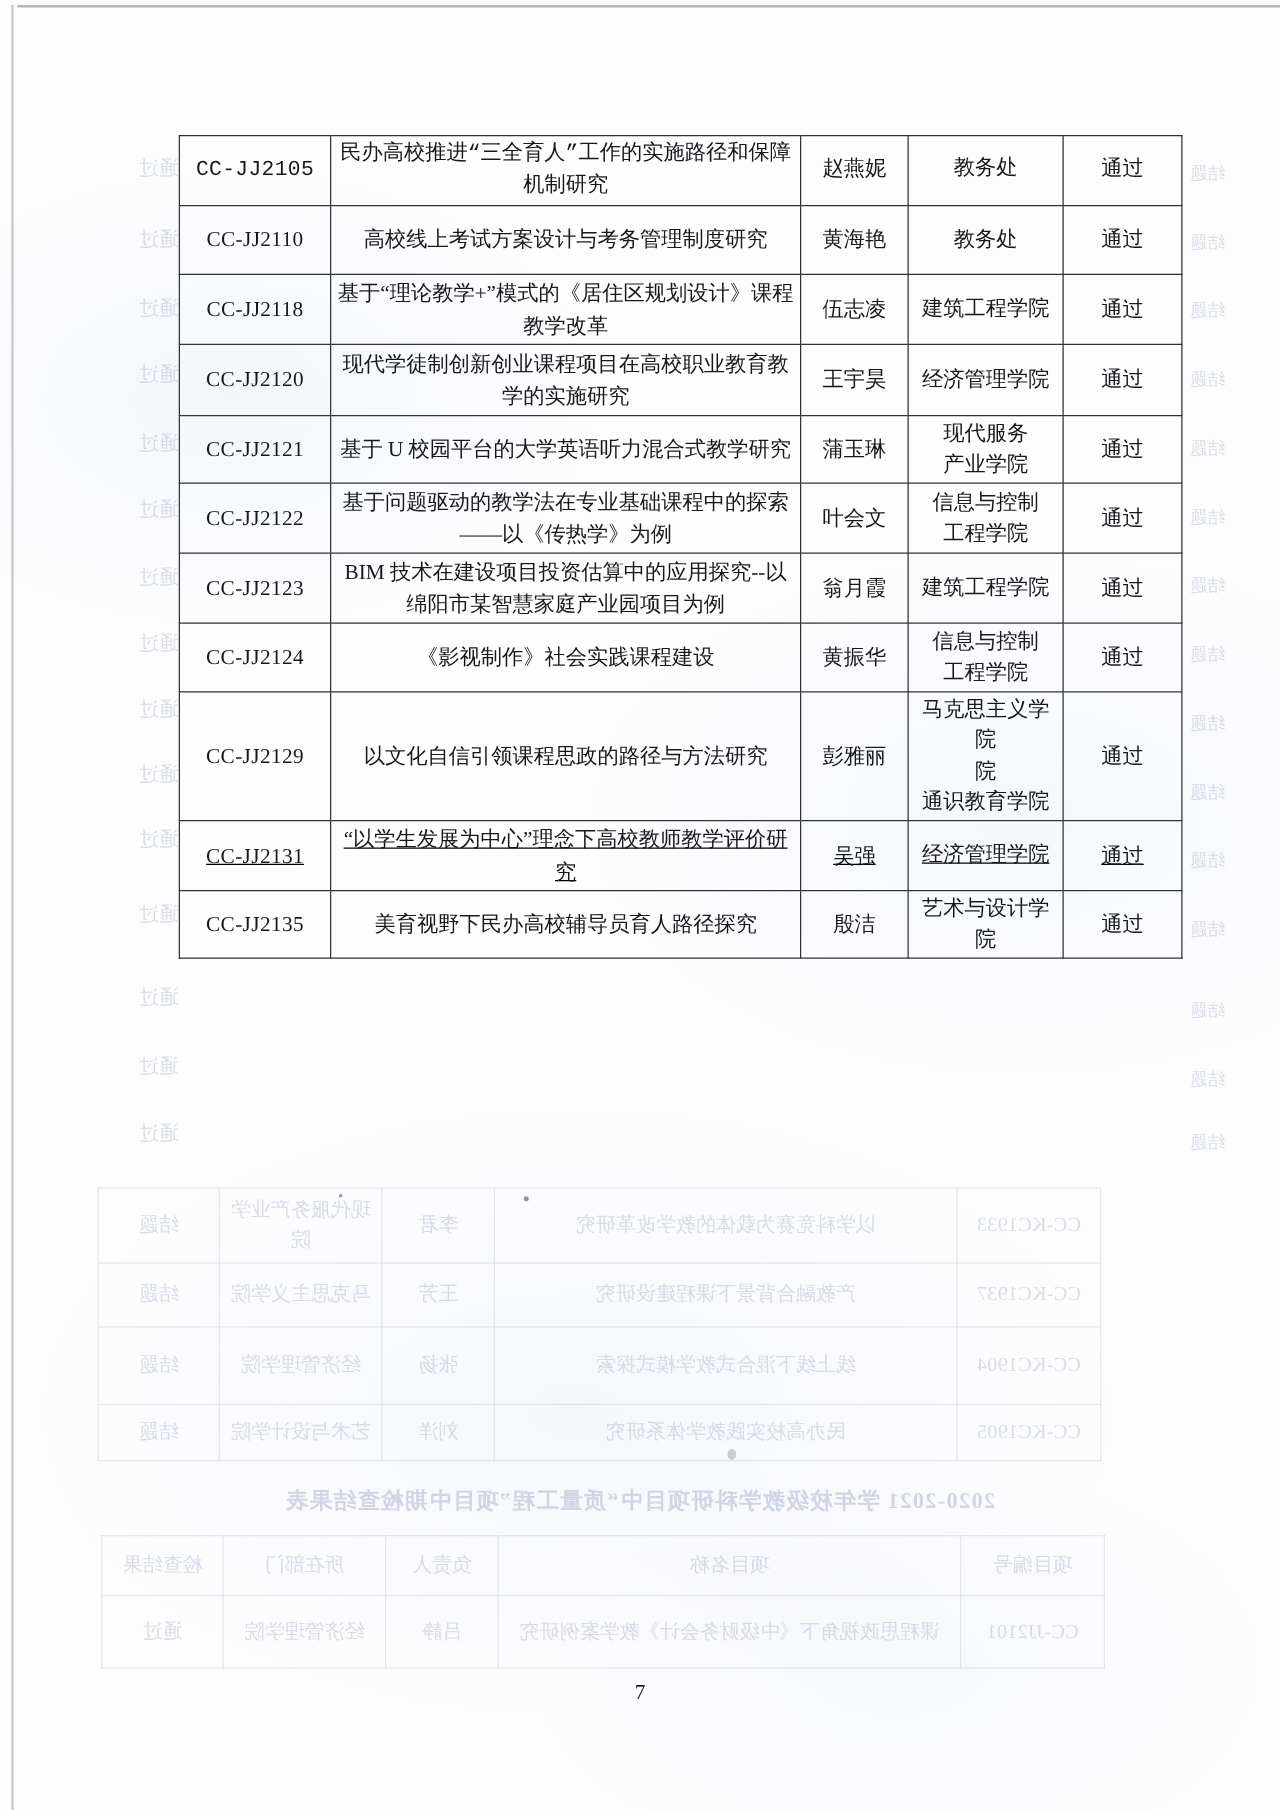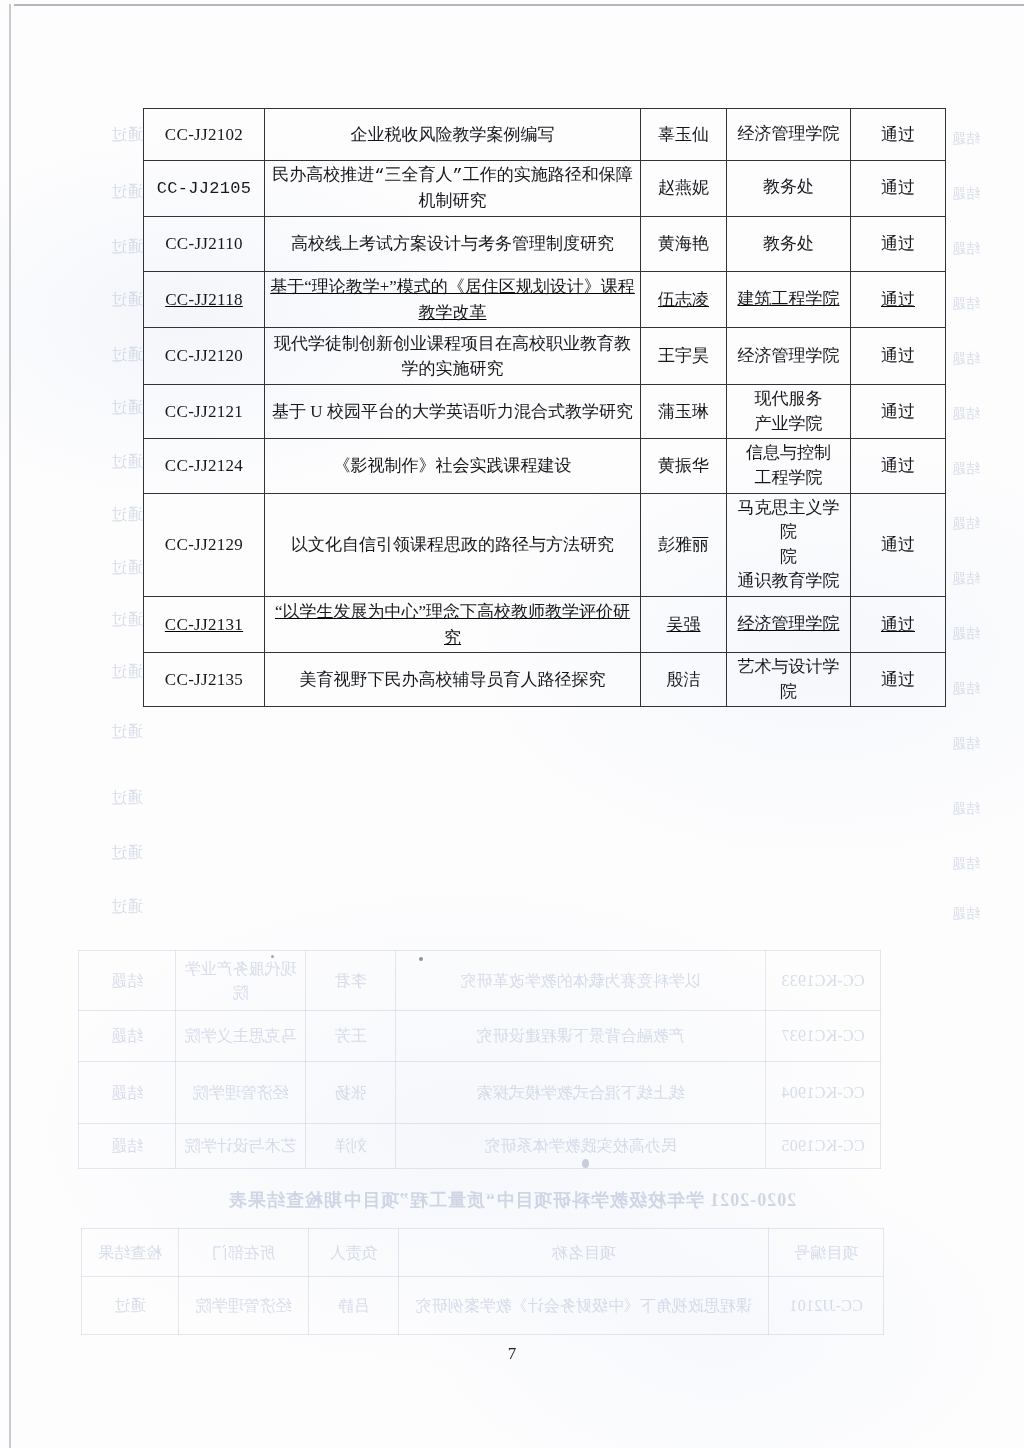--- a/index.html
+++ b/index.html
@@ -190,48 +190,39 @@
 
 <table id="main-table">
   <colgroup>
     <col style="width:121px">
       <col style="width:376px">
       <col style="width:86px">
     <col style="width:124px">
       <col style="width:95px">
   </colgroup>
   <tbody>
-      <tr style="height: 52px;">
-        <td class="c-code">CC-JJ2102</td>
-        <td class="c-title">企业税收风险教学案例编写</td>
-        <td class="c-leader">辜玉仙</td>
-        <td class="c-dept">
-          <div>经济管理学院</div>
-        </td>
-        <td class="c-status">通过</td>
-      </tr>
       <tr style="height: 52px; font-family: Liberation Mono, monospace;">
         <td class="c-code">CC-JJ2105</td>
         <td class="c-title">民办高校推进“三全育人”工作的实施路径和保障机制研究</td>
         <td class="c-leader">赵燕妮</td>
         <td class="c-dept">
           <div>教务处</div>
         </td>
         <td class="c-status">通过</td>
       </tr>
       <tr style="height: 55px;">
         <td class="c-code">CC-JJ2110</td>
         <td class="c-title">高校线上考试方案设计与考务管理制度研究</td>
         <td class="c-leader">黄海艳</td>
         <td class="c-dept">
           <div>教务处</div>
         </td>
         <td class="c-status">通过</td>
       </tr>
-      <tr style="height: 52px; text-decoration: underline;">
+      <tr style="height: 52px;">
         <td class="c-code">CC-JJ2118</td>
         <td class="c-title">基于“理论教学+”模式的《居住区规划设计》课程教学改革</td>
         <td class="c-leader">伍志凌</td>
         <td class="c-dept">
           <div>建筑工程学院</div>
         </td>
         <td class="c-status">通过</td>
       </tr>
       <tr style="height: 57px;">
         <td class="c-code">CC-JJ2120</td>
@@ -245,20 +236,39 @@
       <tr style="height: 51px;">
         <td class="c-code">CC-JJ2121</td>
         <td class="c-title">基于 U 校园平台的大学英语听力混合式教学研究</td>
         <td class="c-leader">蒲玉琳</td>
         <td class="c-dept">
           <div>现代服务</div>
           <div>产业学院</div>
         </td>
         <td class="c-status">通过</td>
       </tr>
+      <tr style="height: 55px;">
+        <td class="c-code">CC-JJ2122</td>
+        <td class="c-title">基于问题驱动的教学法在专业基础课程中的探索——以《传热学》为例</td>
+        <td class="c-leader">叶会文</td>
+        <td class="c-dept">
+          <div>信息与控制</div>
+          <div>工程学院</div>
+        </td>
+        <td class="c-status">通过</td>
+      </tr>
+      <tr style="height: 52px;">
+        <td class="c-code">CC-JJ2123</td>
+        <td class="c-title">BIM 技术在建设项目投资估算中的应用探究--以绵阳市某智慧家庭产业园项目为例</td>
+        <td class="c-leader">翁月霞</td>
+        <td class="c-dept">
+          <div>建筑工程学院</div>
+        </td>
+        <td class="c-status">通过</td>
+      </tr>
       <tr style="height: 50px;">
         <td class="c-code">CC-JJ2124</td>
         <td class="c-title">《影视制作》社会实践课程建设</td>
         <td class="c-leader">黄振华</td>
         <td class="c-dept">
           <div>信息与控制</div>
           <div>工程学院</div>
         </td>
         <td class="c-status">通过</td>
       </tr>

